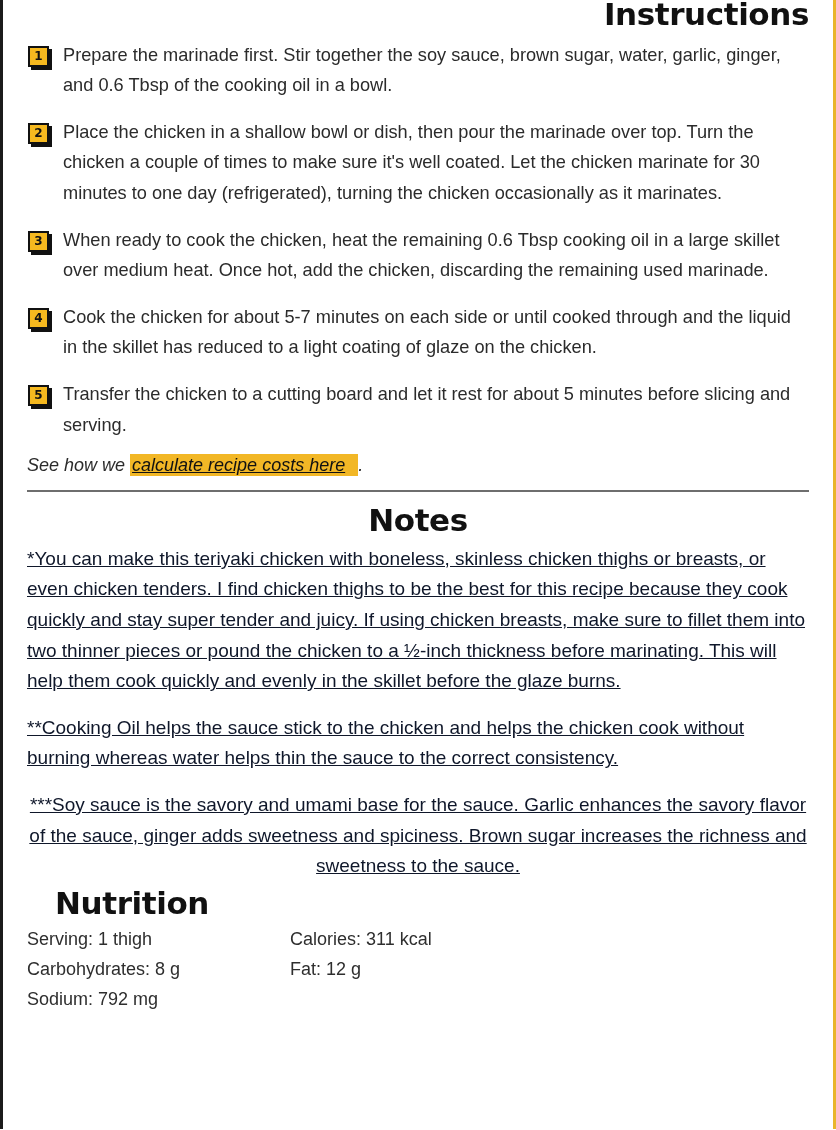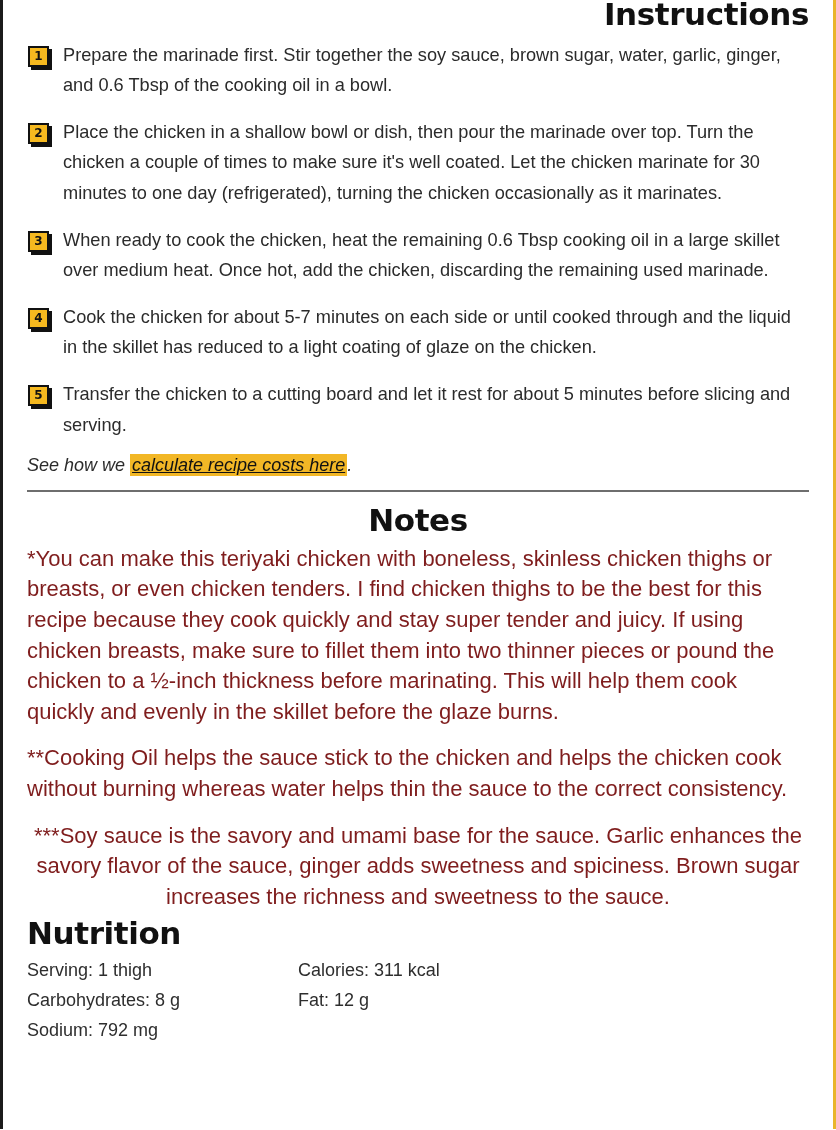--- a/index.html
+++ b/index.html
@@ -45,21 +45,21 @@
     font-weight: 700;
     font-size: 31px;
     line-height: 1.02;
     letter-spacing: -0.4px;
     color: #111111;
     margin: 0;
     padding: 0;
   }
   #heading-instructions { margin-top: -1px; margin-bottom: 9px; text-align: right; }
   #heading-notes { margin-top: 13px; margin-bottom: 7px; text-align: center; }
-  #heading-nutrition { margin-top: 6px; margin-bottom: 5px; }
+  #heading-nutrition { margin-top: 6px; margin-bottom: 5px; margin-left: 28px; }
 
   
   .instructions-list {
     list-style: none;
     margin: 0;
     padding: 0;
   }
   .instruction-item {
     position: relative;
     padding-left: 36px;
@@ -92,47 +92,48 @@
     font-size: 18px;
     line-height: 30px;
     color: #2b2b2b;
     margin: 0 0 6px 0;
   }
   .cost-link {
     background: #f2b726;
     color: #111111;
     text-decoration: underline;
     font-style: italic;
-    padding: 1px 2px 1px 2px;
+    padding: 1px 13px 1px 2px;
     cursor: pointer;
   }
 
   
   .divider {
     border: 0;
     border-top: 2px solid #6e6e6e;
     margin: 10px 0 0 0;
     width: 100%;
   }
 
   
   .note-paragraph {
-    font-size: 22px;
+    font-size: 19px;
     line-height: 30.6px;
-    color: #7f1d1d;
+    color: #0f172a;
     margin: 0 0 16px 0;
+    text-decoration: underline;
   }
   .note-paragraph:last-of-type { margin-bottom: 4px; text-align: center; }
 
   
   .nutrition-grid {
     display: grid;
     grid-template-columns: 263px 1fr;
     grid-auto-rows: 30px;
-    column-gap: 8px;
+    column-gap: 0;
   }
   .nutrition-item {
     font-size: 18px;
     line-height: 30px;
     color: #2e2e2e;
     white-space: nowrap;
   }
 </style>
 </head>
 <body>

